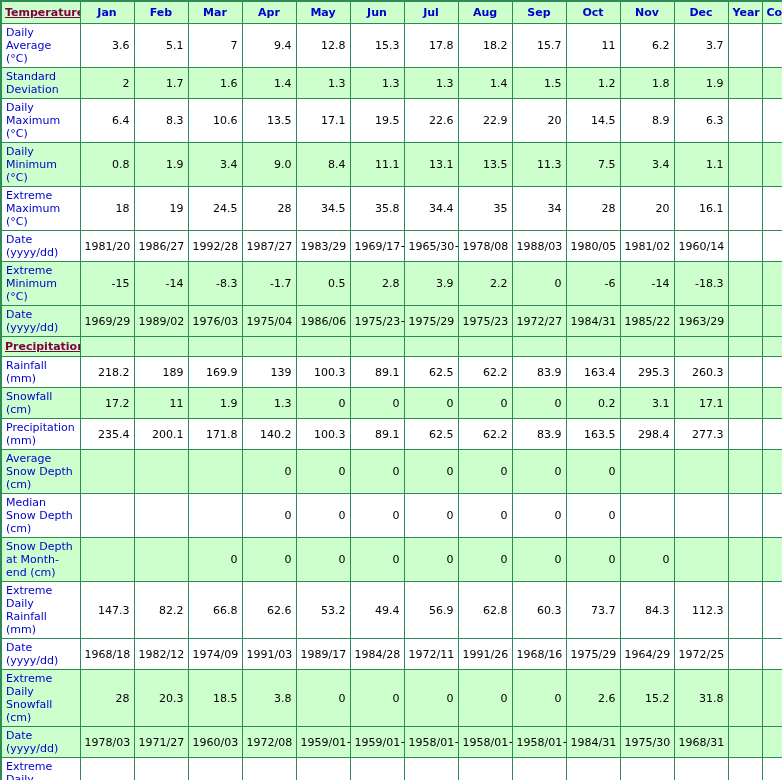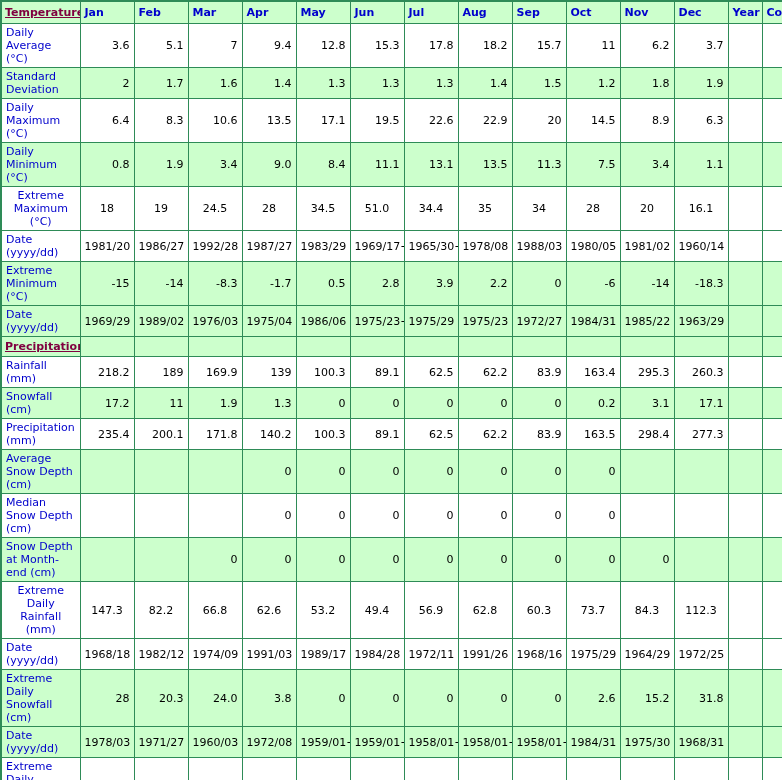--- a/index.html
+++ b/index.html
@@ -29,21 +29,21 @@
   }
   
   col.c-label  { width: 79px; }
   col.c-month  { width: 54px; }
   col.c-year   { width: 34px; }
   col.c-code   { width: 38px; }
 
   
   tr.header-row td {
     background: #ccffcc;
-    text-align: left;
+    text-align: center;
     font-weight: bold;
     color: #0000cc;
     height: 17px;
     padding-top: 1px;
     padding-bottom: 1px;
   }
   td.section-head {
     text-align: left !important;
     color: #800040 !important;
     text-decoration: underline;
@@ -82,21 +82,20 @@
   }
   td.year { text-align: right; }
 
   
   tr.bg-white td  { background: #ffffff; }
   tr.bg-green td  { background: #ccffcc; }
 
   
   tr.group-top td {
     border-top: 3px solid #2e8b57;
-    text-align: center;
   }
 
   b.hl { font-weight: normal; }
 </style>
 </head>
 <body>
 
 <table id="climate-table">
   <colgroup>
     <col class="c-label">
@@ -201,21 +200,21 @@
         <td class="year"></td>
         <td class="code">A</td>
       </tr>
       <tr class="bg-white group-top">
         <td class="rowlabel">Extreme Maximum (°C)</td>
         <td class="data">18</td>
         <td class="data">19</td>
         <td class="data">24.5</td>
         <td class="data">28</td>
         <td class="data">34.5</td>
-        <td class="data">51.0</td>
+        <td class="data">35.8</td>
         <td class="data">34.4</td>
         <td class="data"><b class="hl">35</b></td>
         <td class="data">34</td>
         <td class="data">28</td>
         <td class="data">20</td>
         <td class="data">16.1</td>
         <td class="year"></td>
         <td class="code"></td>
       </tr>
       <tr class="bg-white">
@@ -419,21 +418,21 @@
         <td class="data">1975/29</td>
         <td class="data">1964/29</td>
         <td class="data">1972/25</td>
         <td class="year"></td>
         <td class="code"></td>
       </tr>
       <tr class="bg-green">
         <td class="rowlabel">Extreme Daily Snowfall (cm)</td>
         <td class="data">28</td>
         <td class="data">20.3</td>
-        <td class="data">24.0</td>
+        <td class="data">18.5</td>
         <td class="data">3.8</td>
         <td class="data">0</td>
         <td class="data">0</td>
         <td class="data">0</td>
         <td class="data">0</td>
         <td class="data">0</td>
         <td class="data">2.6</td>
         <td class="data">15.2</td>
         <td class="data"><b class="hl">31.8</b></td>
         <td class="year"></td>

